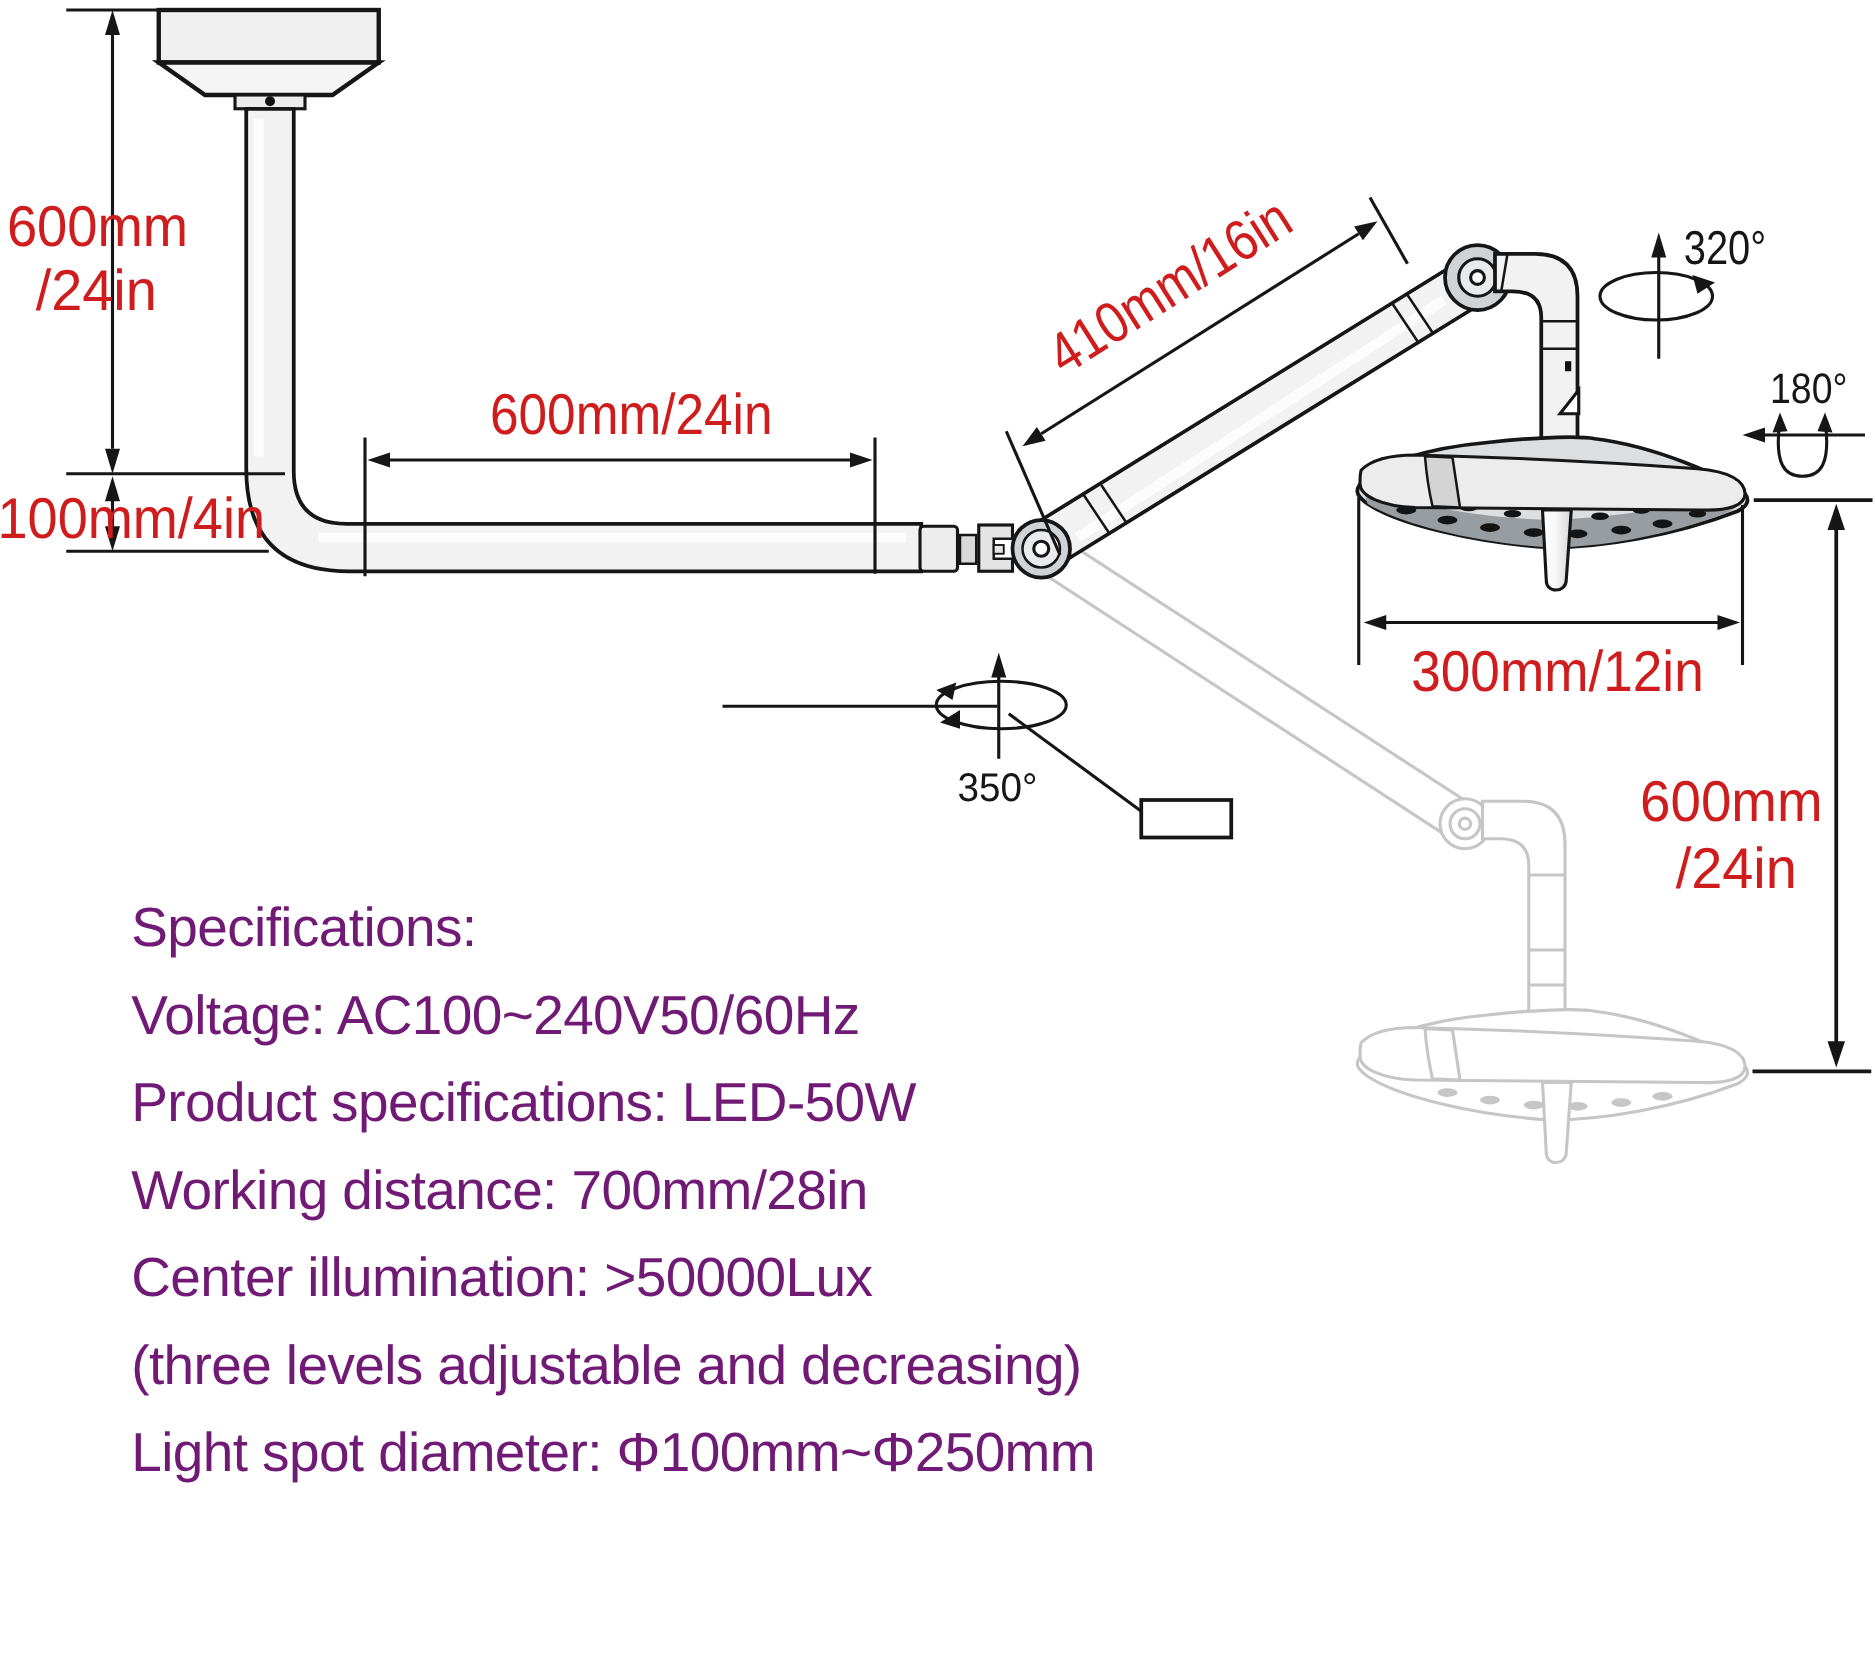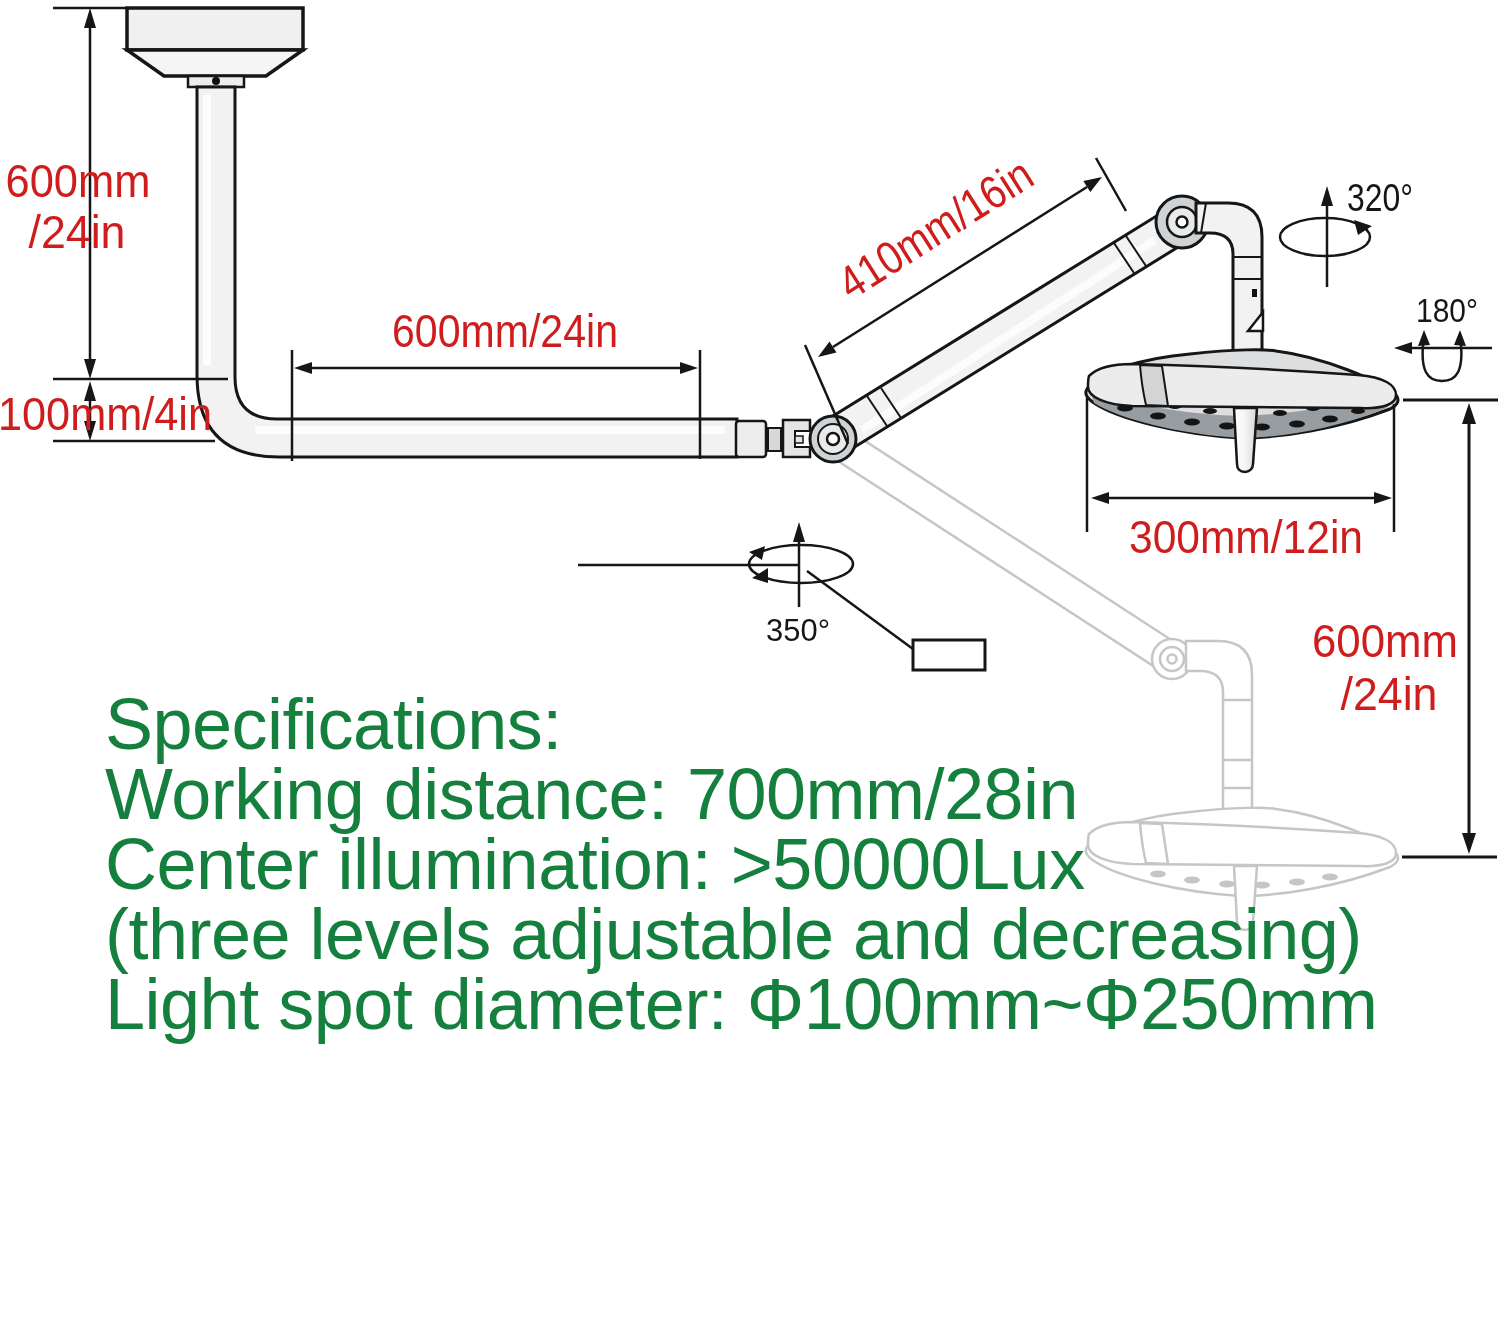--- a/index.html
+++ b/index.html
@@ -1,22 +1,22 @@
 <!DOCTYPE html>
 <html><head>
 <meta charset="utf-8">
 <style>
   html,body{margin:0;padding:0;background:#ffffff;}
   body{width:1500px;height:1332px;position:relative;overflow:hidden;
        font-family:"Liberation Sans","DejaVu Sans",sans-serif;}
   .stage{position:absolute;left:0;top:0;width:1500px;height:1108px;}
   svg{position:absolute;left:0;top:0;}
   .specs{
-    position:absolute;left:105px;top:689px;width:1200px;
-    font-size:72px;line-height:70px;color:#15803d;
+    position:absolute;left:105px;top:708px;width:1200px;
+    font-size:44px;line-height:70px;color:#701a75;
     letter-spacing:-0.5px;white-space:nowrap;
   }
   .specs div{height:70px;}
 </style>
 </head>
 <body>
 
 <div class="stage">
 
 <svg width="1500" height="1332" viewBox="0 0 1500 1332" font-family="Liberation Sans, DejaVu Sans, sans-serif">
@@ -225,19 +225,21 @@
 
   <g fill="#161616" font-size="38">
     <text x="1347" y="211" textLength="66" lengthAdjust="spacingAndGlyphs">320°</text>
     <text x="1416" y="322" font-size="34" textLength="62" lengthAdjust="spacingAndGlyphs">180°</text>
     <text x="766" y="641" font-size="32" textLength="64" lengthAdjust="spacingAndGlyphs">350°</text>
   </g>
 </svg>
 
   <div class="specs">
     <div>Specifications:</div>
+    <div>Voltage: AC100~240V50/60Hz</div>
+    <div>Product specifications: LED-50W</div>
     <div>Working distance: 700mm/28in</div>
     <div>Center illumination: &gt;50000Lux</div>
     <div>(three levels adjustable and decreasing)</div>
     <div>Light spot diameter: Φ100mm~Φ250mm</div>
   </div>
 
 </div>
 
 </body></html>

